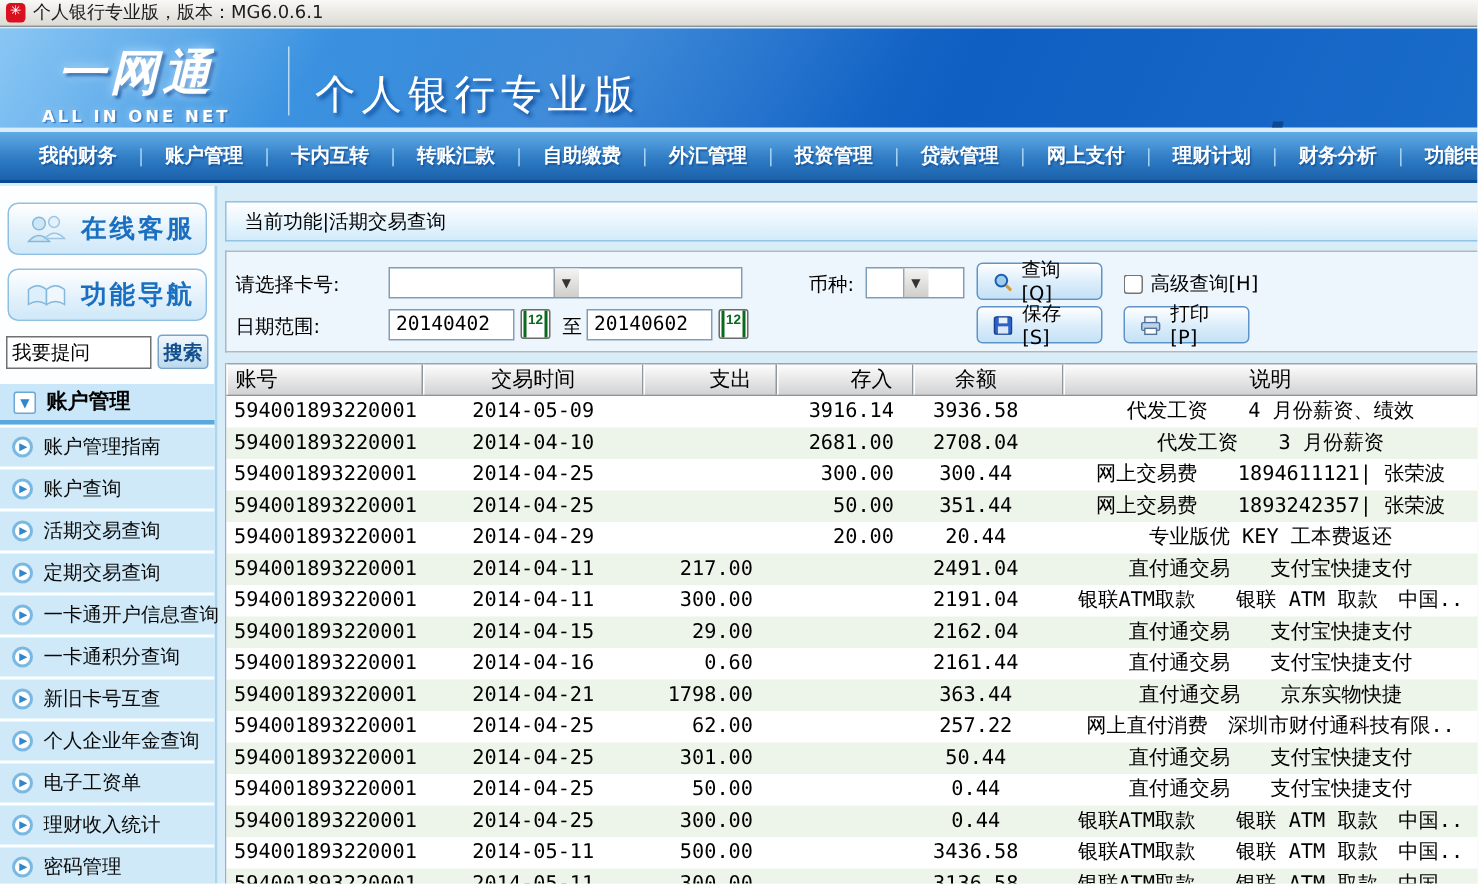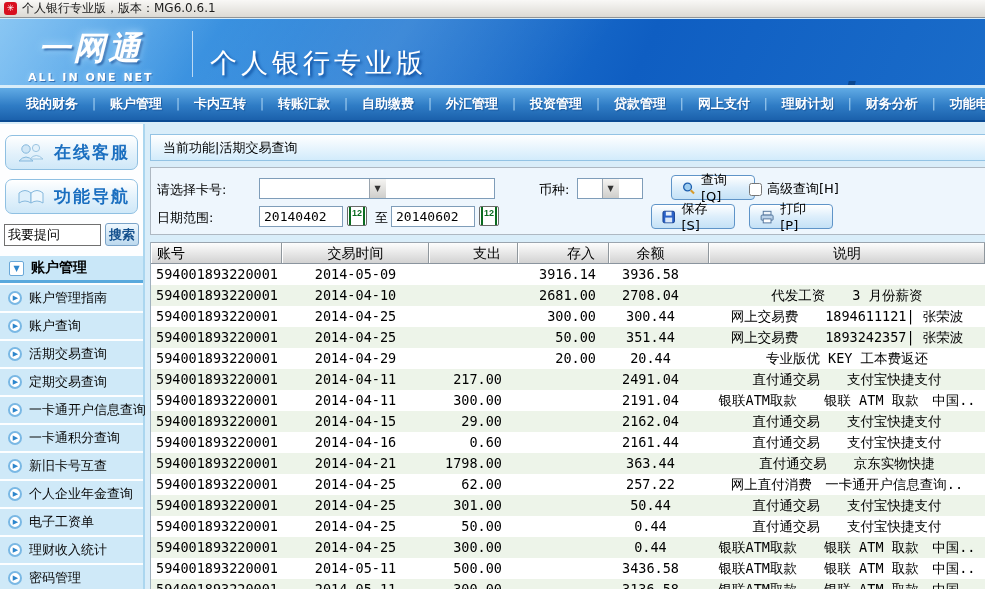--- a/index.html
+++ b/index.html
@@ -232,21 +232,21 @@
     <span class="f-label" style="left:6px;top:13px;">请选择卡号:</span>
     <div class="sel" style="left:108px;top:10px;width:236px;">
       <span class="sel-text">6214855940042605　　　招商银行</span>
       <span class="arrow-btn">▼</span>
     </div>
     <span class="f-label" style="left:388px;top:13px;">币种:</span>
     <div class="sel" style="left:426px;top:10px;width:66px;">
       <span class="sel-text">人民币</span>
       <span class="arrow-btn">▼</span>
     </div>
-    <div class="btn" style="left:500px;top:7px;width:84px;margin-left:20px;">
+    <div class="btn" style="left:500px;top:7px;width:84px;">
       <svg class="icon-svg" width="14" height="14" viewBox="0 0 14 14">
         <circle cx="6" cy="6" r="4.2" fill="#9ecdf0" stroke="#1d5fae" stroke-width="1.4"></circle>
         <line x1="9.4" y1="9.4" x2="13" y2="13" stroke="#d89b2a" stroke-width="2.2"></line>
       </svg>
       <span>查询[Q]</span>
     </div>
     <div class="chk-row" style="left:598px;top:12px;">
       <input class="chk" type="checkbox" style="">
       <span>高级查询[H]</span>
     </div>
@@ -288,20 +288,21 @@
         <div class="th c4">余额</div>
         <div class="th c5">说明</div>
       </div>
     <div id="tbody">
         <div class="tr">
           <div class="td c0">594001893220001</div>
           <div class="td c1">2014-05-09</div>
           <div class="td c2"></div>
           <div class="td c3">3916.14</div>
           <div class="td c4">3936.58</div>
+          <div class="td c5">代发工资　　4 月份薪资、绩效</div>
         </div>
         <div class="tr alt">
           <div class="td c0">594001893220001</div>
           <div class="td c1">2014-04-10</div>
           <div class="td c2"></div>
           <div class="td c3">2681.00</div>
           <div class="td c4">2708.04</div>
           <div class="td c5">代发工资　　3 月份薪资</div>
         </div>
         <div class="tr">
@@ -367,21 +368,21 @@
           <div class="td c3"></div>
           <div class="td c4">363.44</div>
           <div class="td c5">直付通交易　　京东实物快捷</div>
         </div>
         <div class="tr">
           <div class="td c0">594001893220001</div>
           <div class="td c1">2014-04-25</div>
           <div class="td c2">62.00</div>
           <div class="td c3"></div>
           <div class="td c4">257.22</div>
-          <div class="td c5">网上直付消费　一卡通开户信息查询..</div>
+          <div class="td c5">网上直付消费　深圳市财付通科技有限..</div>
         </div>
         <div class="tr alt">
           <div class="td c0">594001893220001</div>
           <div class="td c1">2014-04-25</div>
           <div class="td c2">301.00</div>
           <div class="td c3"></div>
           <div class="td c4">50.44</div>
           <div class="td c5">直付通交易　　支付宝快捷支付</div>
         </div>
         <div class="tr">

